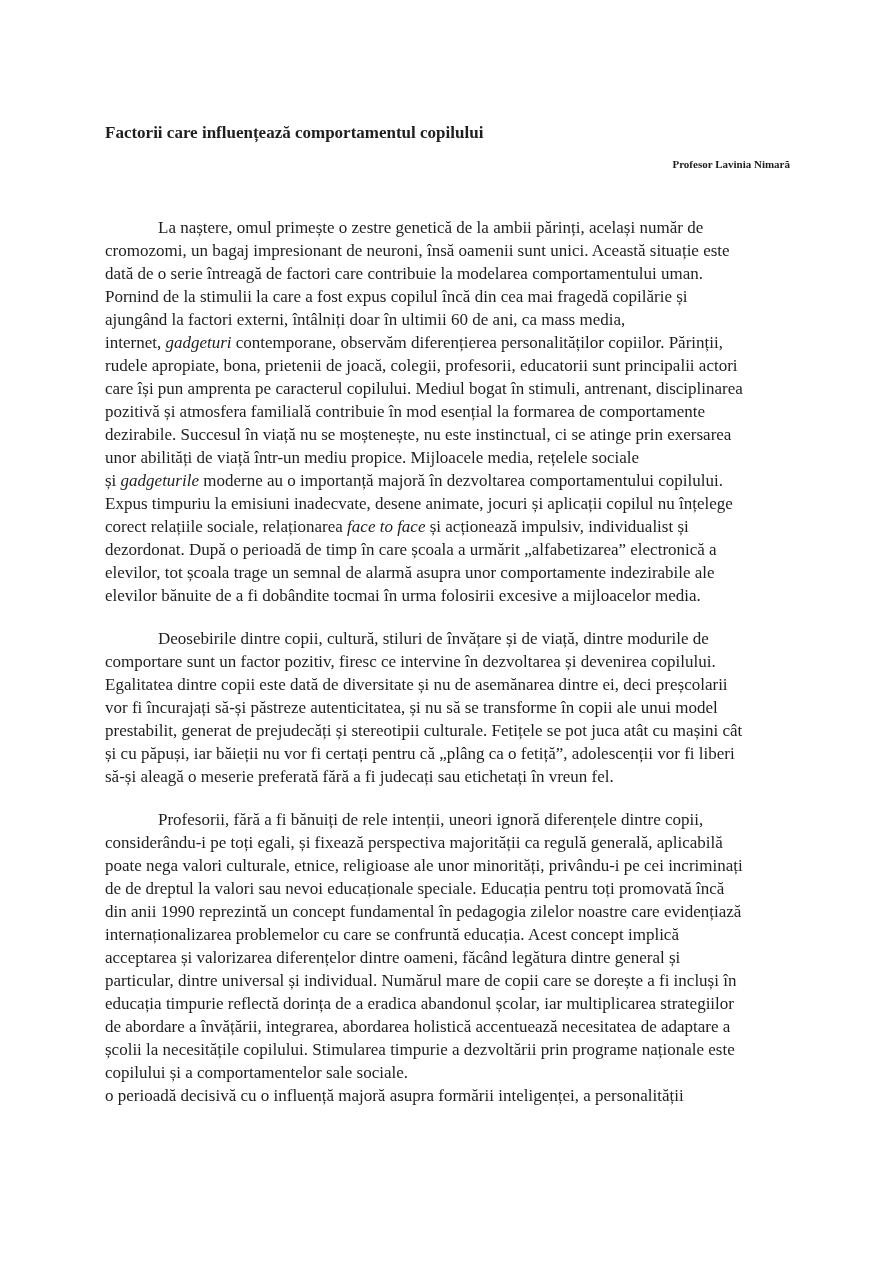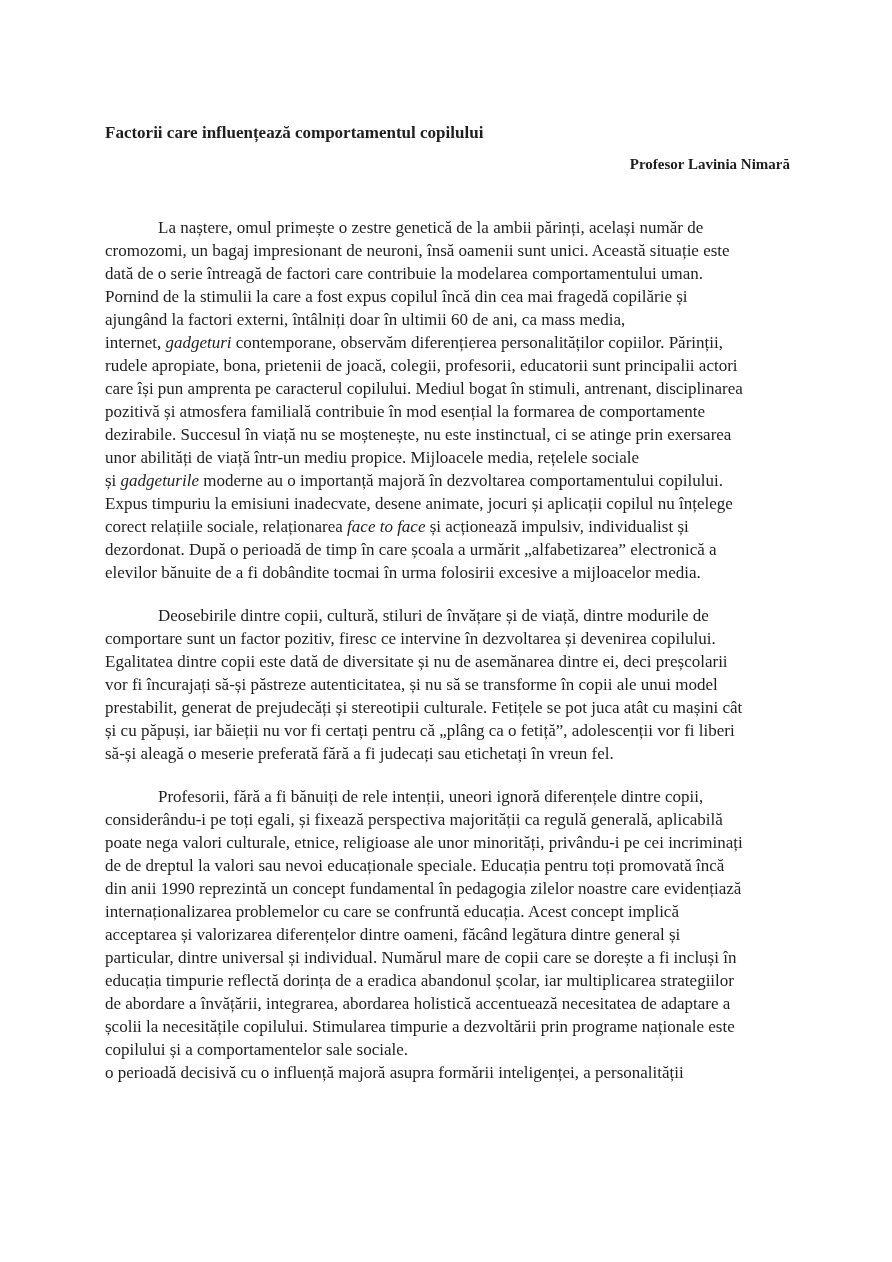--- a/index.html
+++ b/index.html
@@ -23,21 +23,21 @@
   }
   .title {
     margin: 0;
     font-size: 17px;
     line-height: 23px;
     font-weight: bold;
     text-align: left;
   }
   .byline {
     margin-top: 9px;
-    font-size: 15px;
+    font-size: 11px;
     line-height: 23px;
     font-weight: bold;
     text-align: right;
   }
   .doc-body {
     margin-top: 40px;
     font-size: 17px;
     line-height: 23px;
   }
   .paragraph {
@@ -69,20 +69,21 @@
         <div class="line"><span>internet, </span><span class="italic">gadgeturi</span><span> contemporane, observăm diferențierea personalităților copiilor. Părinții,</span></div>
         <div class="line"><span>rudele apropiate, bona, prietenii de joacă, colegii, profesorii, educatorii sunt principalii actori</span></div>
         <div class="line"><span>care își pun amprenta pe caracterul copilului. Mediul bogat în stimuli, antrenant, disciplinarea</span></div>
         <div class="line"><span>pozitivă și atmosfera familială contribuie în mod esențial la formarea de comportamente</span></div>
         <div class="line"><span>dezirabile. Succesul în viață nu se moștenește, nu este instinctual, ci se atinge prin exersarea</span></div>
         <div class="line"><span>unor abilități de viață într-un mediu propice. Mijloacele media, rețelele sociale</span></div>
         <div class="line"><span>și </span><span class="italic">gadgeturile</span><span> moderne au o importanță majoră în dezvoltarea comportamentului copilului.</span></div>
         <div class="line"><span>Expus timpuriu la emisiuni inadecvate, desene animate, jocuri și aplicații copilul nu înțelege</span></div>
         <div class="line"><span>corect relațiile sociale, relaționarea </span><span class="italic">face to face</span><span> și acționează impulsiv, individualist și</span></div>
         <div class="line"><span>dezordonat. După o perioadă de timp în care școala a urmărit „alfabetizarea” electronică a</span></div>
+        <div class="line"><span>elevilor, tot școala trage un semnal de alarmă asupra unor comportamente indezirabile ale</span></div>
         <div class="line"><span>elevilor bănuite de a fi dobândite tocmai în urma folosirii excesive a mijloacelor media.</span></div>
       </div>
       <div class="paragraph">
         <div class="line first"><span>Deosebirile dintre copii, cultură, stiluri de învățare și de viață, dintre modurile de</span></div>
         <div class="line"><span>comportare sunt un factor pozitiv, firesc ce intervine în dezvoltarea și devenirea copilului.</span></div>
         <div class="line"><span>Egalitatea dintre copii este dată de diversitate și nu de asemănarea dintre ei, deci preșcolarii</span></div>
         <div class="line"><span>vor fi încurajați să-și păstreze autenticitatea, și nu să se transforme în copii ale unui model</span></div>
         <div class="line"><span>prestabilit, generat de prejudecăți și stereotipii culturale. Fetițele se pot juca atât cu mașini cât</span></div>
         <div class="line"><span>și cu păpuși, iar băieții nu vor fi certați pentru că „plâng ca o fetiță”, adolescenții vor fi liberi</span></div>
         <div class="line"><span>să-și aleagă o meserie preferată fără a fi judecați sau etichetați în vreun fel.</span></div>

